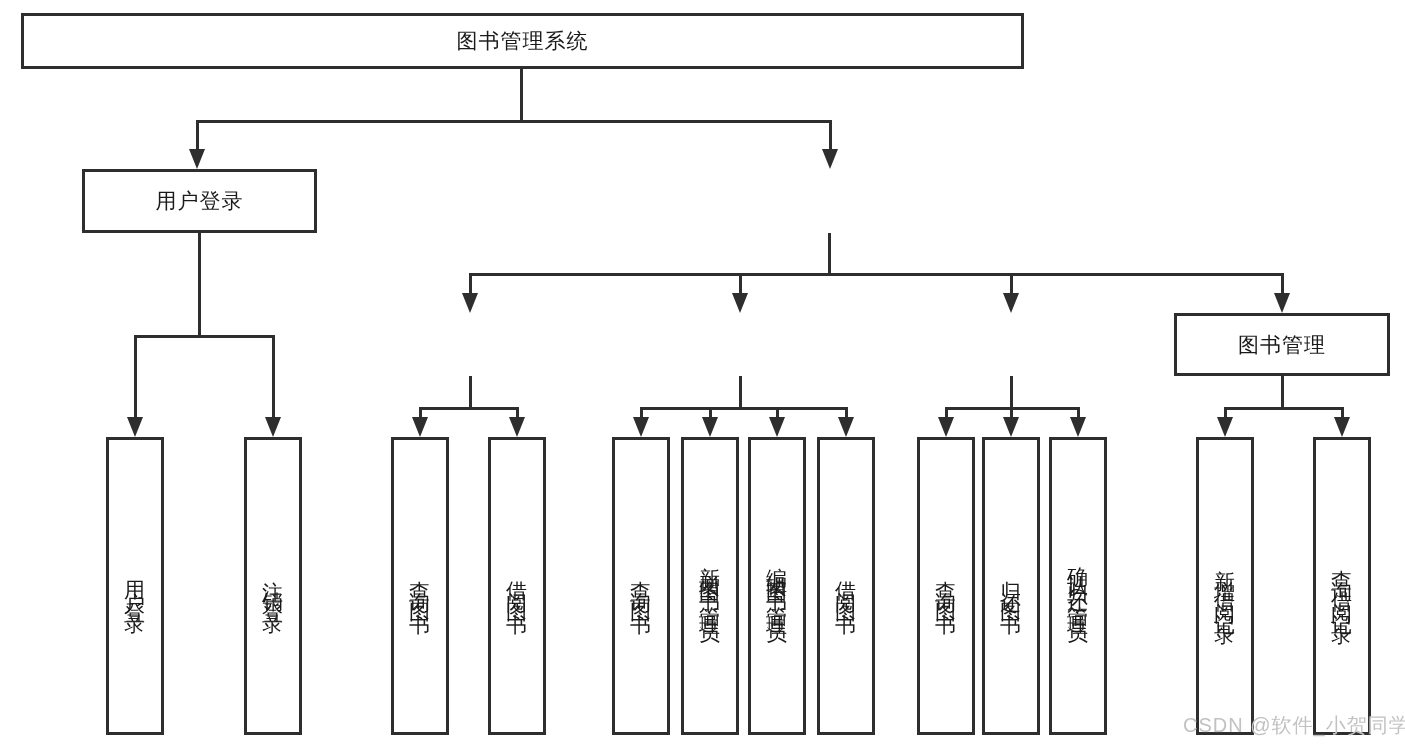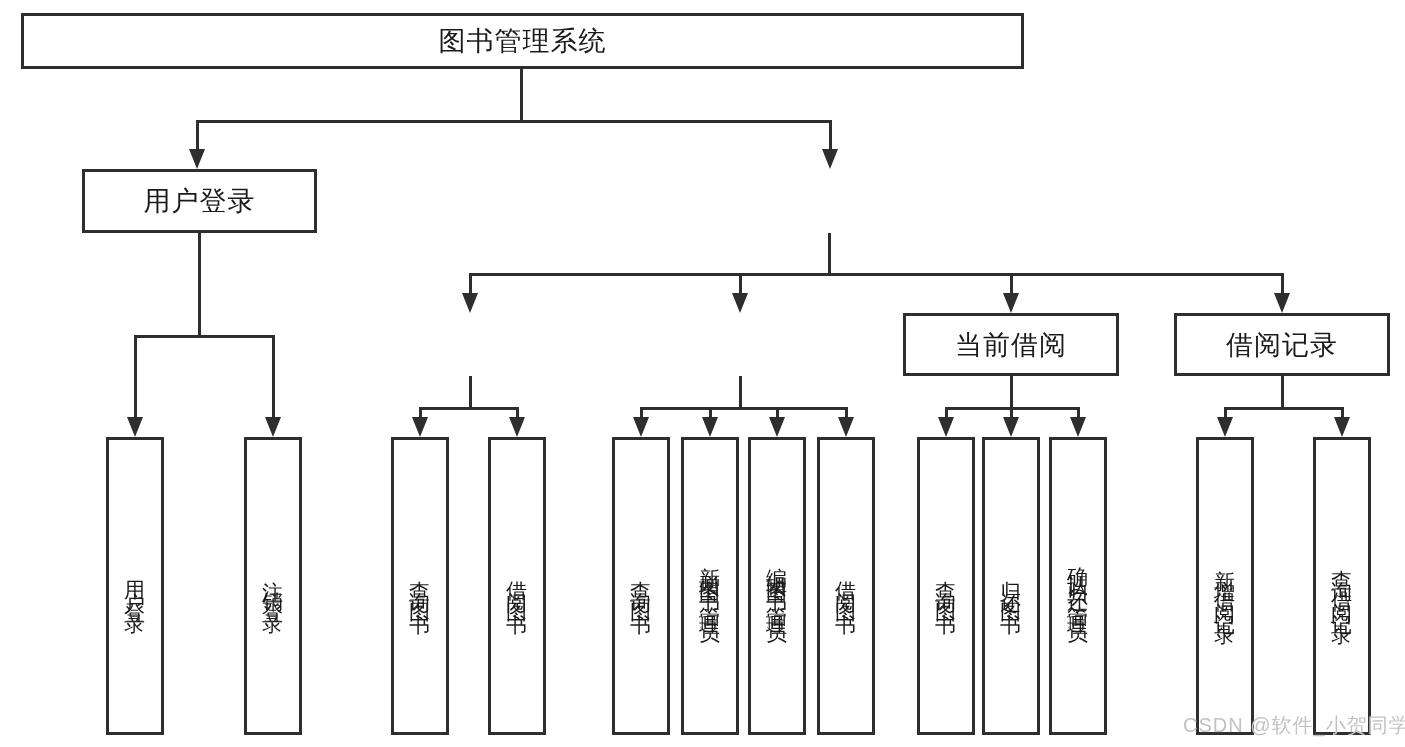--- a/index.html
+++ b/index.html
@@ -13,21 +13,21 @@
     position:relative;
     width:1405px;height:747px;
     background:var(--bg);
     overflow:hidden;
   }
   .box{
     position:absolute;
     background:#fff;
     border:3px solid var(--line);
     display:flex;align-items:center;justify-content:center;
-    font-size:27px;color:var(--text);
+    font-size:21px;color:var(--text);
     letter-spacing:1px;
     z-index:2;
   }
   .vbox{
     position:absolute;
     background:#fff;
     border:3px solid var(--line);
     display:flex;align-items:center;justify-content:center;
     font-size:21px;color:var(--text);
     z-index:2;
@@ -90,25 +90,22 @@
   <div class="hline" style="left:469px;top:273px;width:815px"></div>
   <div class="vline" style="left:469px;top:273px;height:23px"></div>
   <div class="arrow" style="left:462px;top:293px"></div>
   <div class="vline" style="left:739px;top:273px;height:23px"></div>
   <div class="arrow" style="left:732px;top:293px"></div>
   <div class="vline" style="left:1010px;top:273px;height:23px"></div>
   <div class="arrow" style="left:1003px;top:293px"></div>
   <div class="vline" style="left:1281px;top:273px;height:23px"></div>
   <div class="arrow" style="left:1274px;top:293px"></div>
 
-  <div class="box" style="left:903px;top:313px;width:216px;height:63px">
-    <span>当前借阅</span>
-  </div>
   <div class="box" style="left:1174px;top:313px;width:216px;height:63px">
-    <span>借阅记录</span>
+    <span>图书管理</span>
   </div>
 
   <div class="vline" style="left:469px;top:376px;height:33px"></div>
   <div class="hline" style="left:419px;top:407px;width:100px"></div>
   <div class="vline" style="left:419px;top:407px;height:13px"></div>
   <div class="arrow" style="left:412px;top:417px"></div>
   <div class="vline" style="left:516px;top:407px;height:13px"></div>
   <div class="arrow" style="left:509px;top:417px"></div>
 
   <div class="vline" style="left:739px;top:376px;height:33px"></div>

